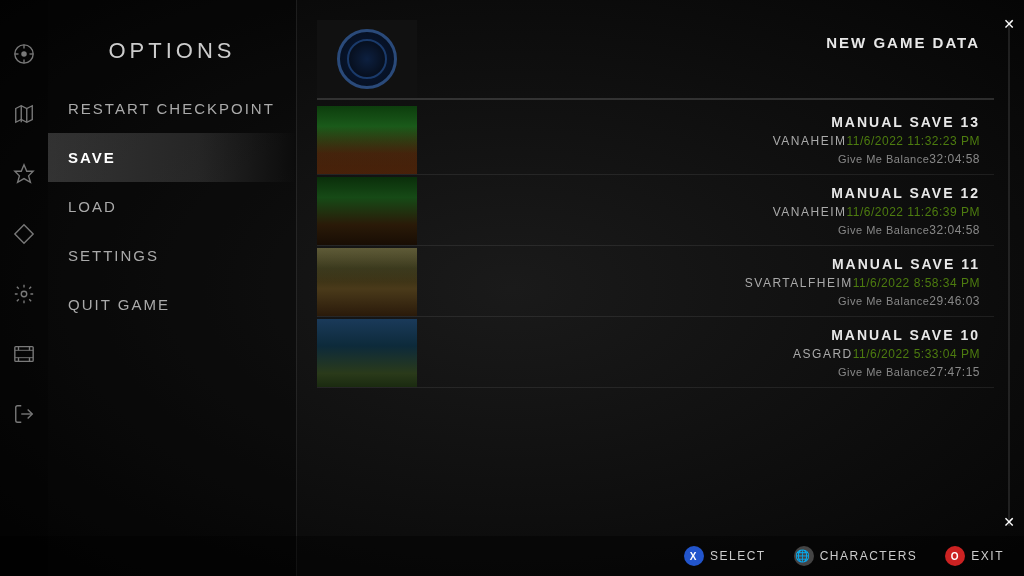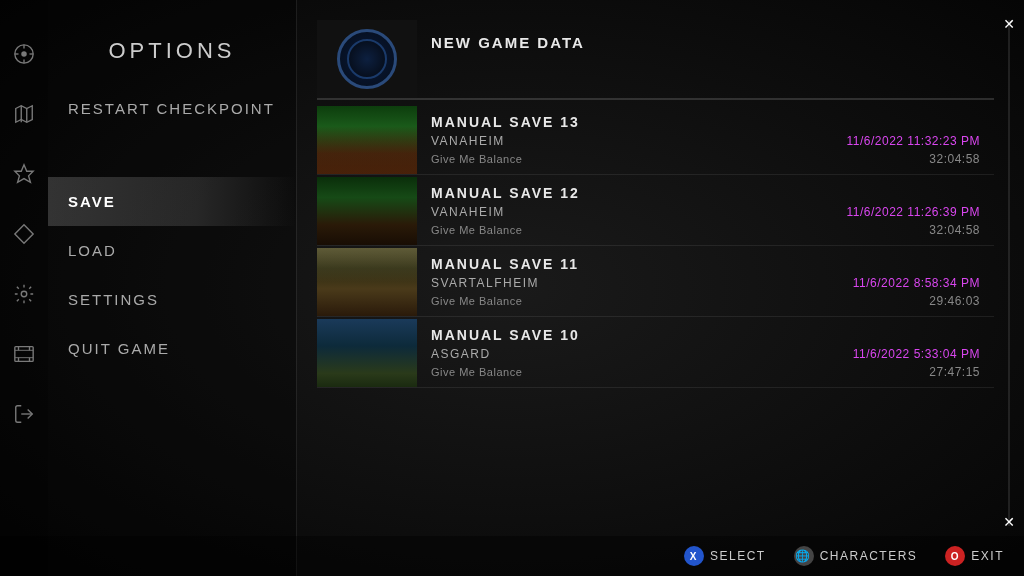--- a/index.html
+++ b/index.html
@@ -79,21 +79,20 @@
       color: #aaa;
       cursor: pointer;
       font-weight: 400;
       position: relative;
     }
 
     .nav-item.active {
       background: linear-gradient(90deg, rgba(180,180,180,0.25) 0%, rgba(200,200,200,0.15) 60%, transparent 100%);
       color: #fff;
       font-weight: 600;
-      margin-top: 44px;
     }
 
     
     .content-area {
       flex: 1;
       padding: 20px 30px 50px 20px;
       overflow: hidden;
       position: relative;
     }
 
@@ -218,20 +217,21 @@
     .scene-10 {
       background: linear-gradient(180deg, #1a3a5a 0%, #0d2a3a 40%, #2a3a1a 80%, #1a2a10 100%);
     }
 
     .save-info {
       flex: 1;
       padding: 8px 14px;
       display: flex;
       flex-direction: column;
       justify-content: space-between;
+      align-items: flex-end;
     }
 
     .save-title {
       font-size: 14px;
       font-weight: 700;
       letter-spacing: 2px;
       text-transform: uppercase;
       color: #e8e8e8;
     }
 
@@ -249,21 +249,21 @@
     .save-location {
       font-size: 12px;
       letter-spacing: 1.5px;
       text-transform: uppercase;
       color: #aaa;
       font-weight: 500;
     }
 
     .save-datetime {
       font-size: 12px;
-      color: #d946ef;
+      color: #4d7c0f;
       letter-spacing: 0.5px;
     }
 
     .save-difficulty-row {
       display: flex;
       justify-content: space-between;
       align-items: center;
     }
 
     .save-difficulty {

